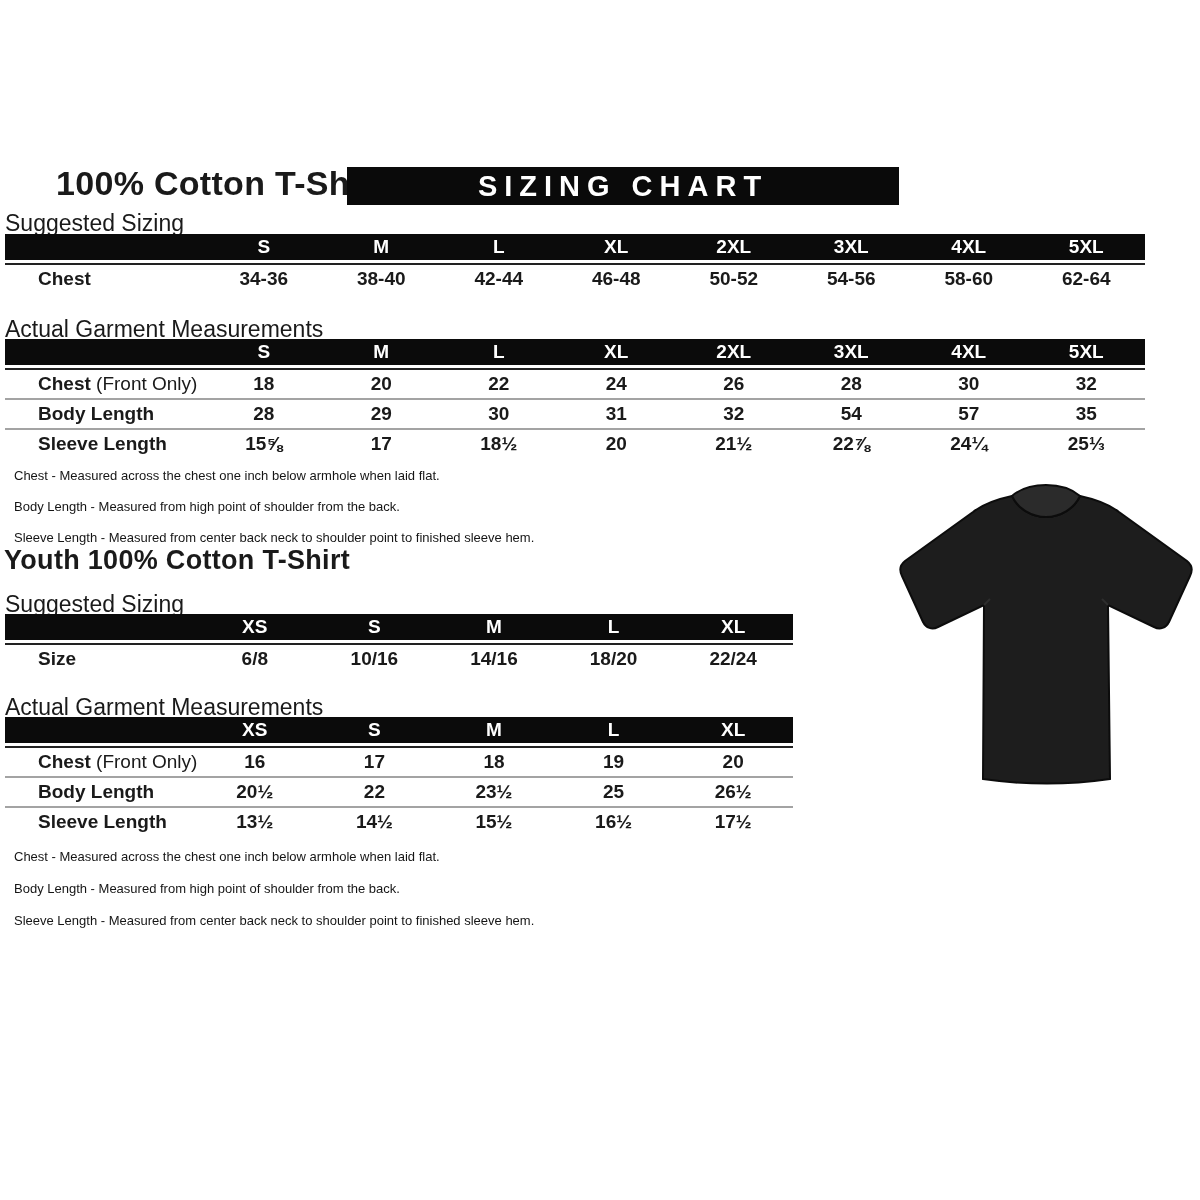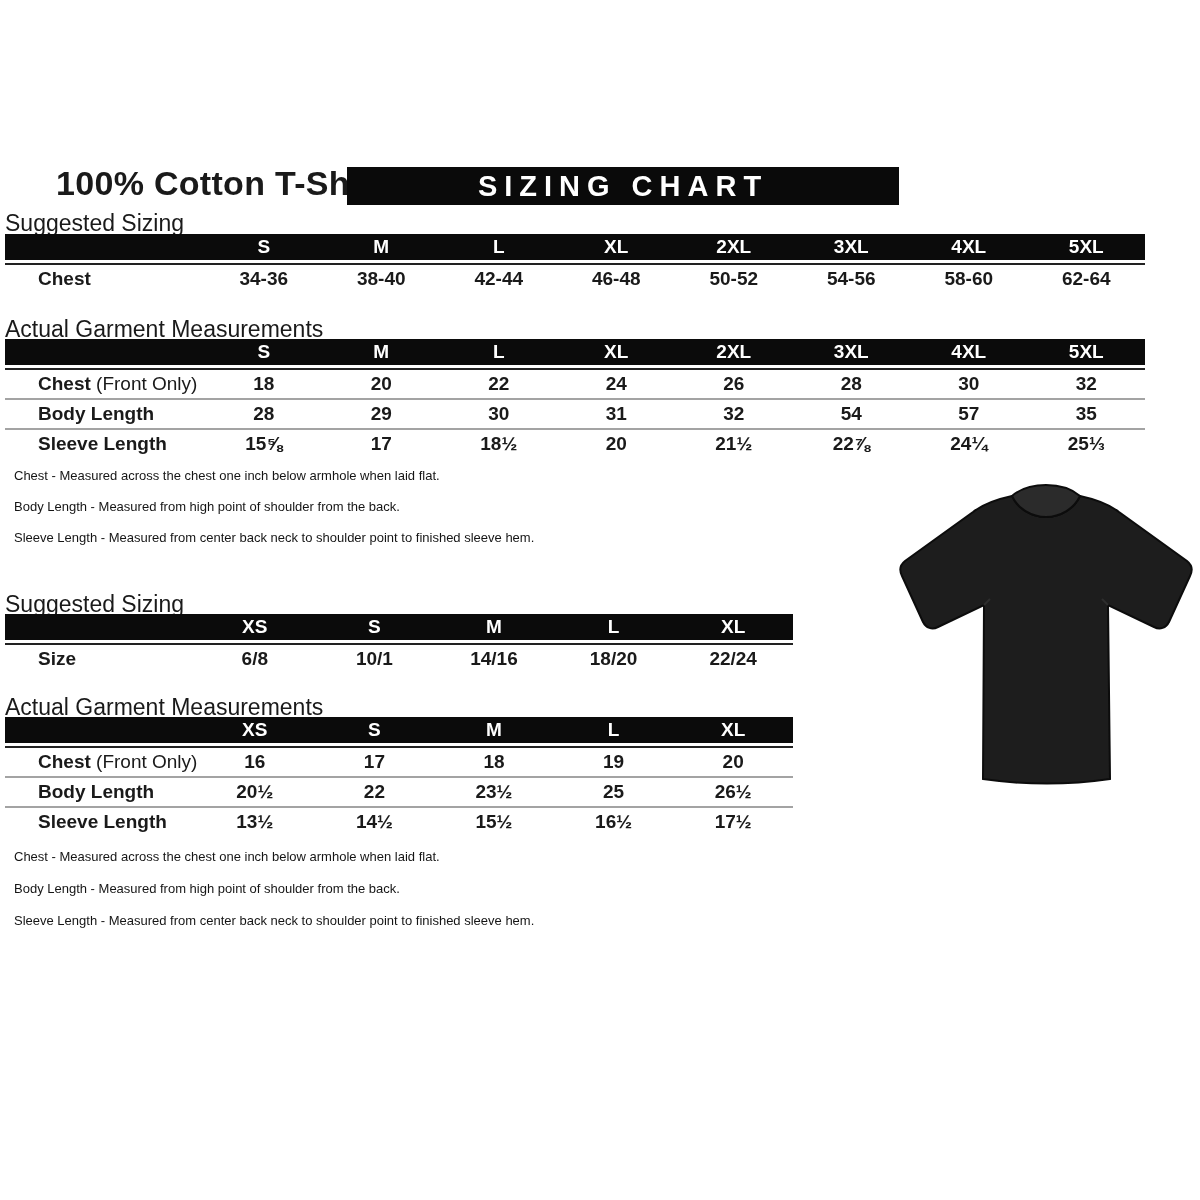--- a/index.html
+++ b/index.html
@@ -115,36 +115,37 @@
         <div class="tcell">25⅓</div>
       </div>
     </div>
 
   <div class="abs notes" style="left:14px;top:460px;">
     <div>Chest - Measured across the chest one inch below armhole when laid flat.</div>
     <div>Body Length - Measured from high point of shoulder from the back.</div>
     <div>Sleeve Length - Measured from center back neck to shoulder point to finished sleeve hem.</div>
   </div>
 
+  <div class="abs youth-title" style="left:4px;top:545px;">Youth 100% Cotton T-Shirt</div>
 
   <div class="abs sec-label" style="left:5px;top:591px;">Suggested Sizing</div>
   <div class="abs sizing-table" style="left:5px;top:614px;width:788px;--labelw:190px;">
       <div class="thead">
         <div class="tlabel"></div>
         <div class="tcol">XS</div>
         <div class="tcol">S</div>
         <div class="tcol">M</div>
         <div class="tcol">L</div>
         <div class="tcol">XL</div>
       </div>
       <div class="hrule"></div>
       <div class="trow">
         <div class="tlabel"><b>Size</b></div>
         <div class="tcell">6/8</div>
-        <div class="tcell">10/1</div>
+        <div class="tcell">10/16</div>
         <div class="tcell">14/16</div>
         <div class="tcell">18/20</div>
         <div class="tcell">22/24</div>
       </div>
     </div>
 
   <div class="abs sec-label" style="left:5px;top:694px;">Actual Garment Measurements</div>
   <div class="abs sizing-table" style="left:5px;top:717px;width:788px;--labelw:190px;">
       <div class="thead">
         <div class="tlabel"></div>

